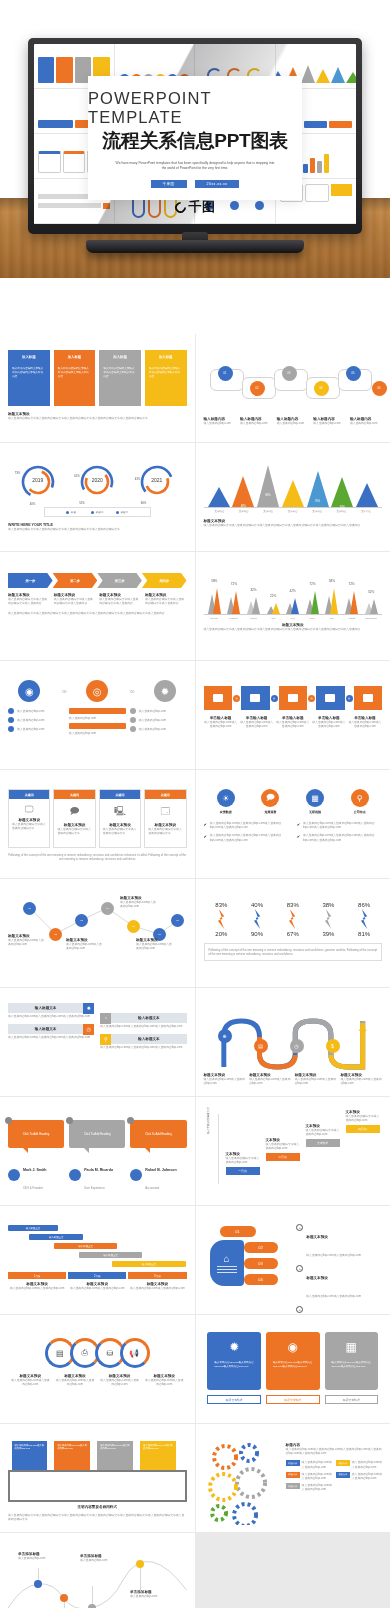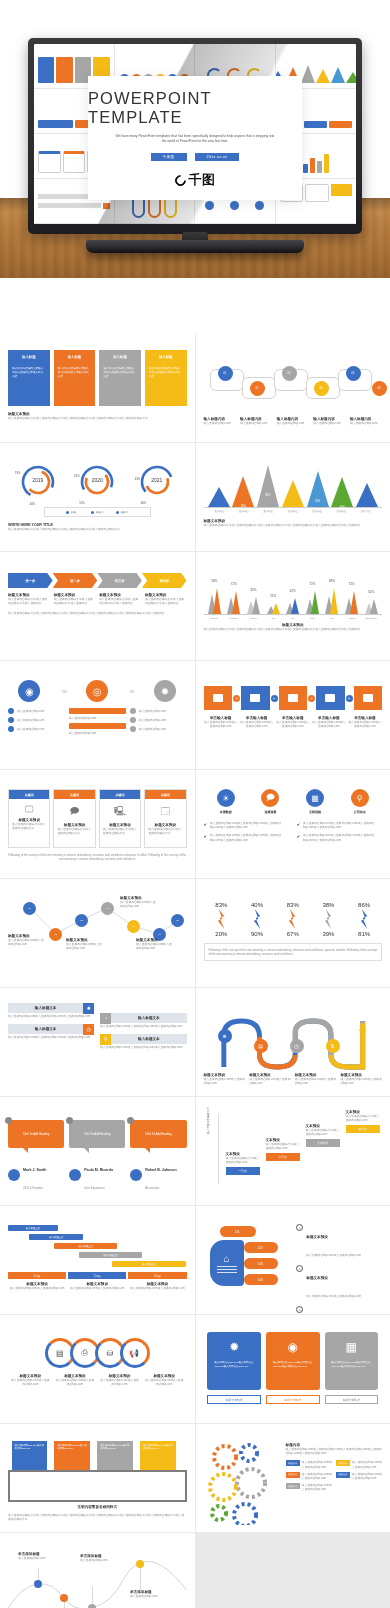--- a/index.html
+++ b/index.html
@@ -420,20 +420,21 @@
               <div style="flex:1;height:12px;" class="fill-yellow"></div>
             </div>
           </div>
         </div>
         <div class="tv-gloss"></div>
       </div>
     </div>
 
     <div class="hero-overlay">
       <div class="hero-en">POWERPOINT TEMPLATE</div>
+      <div class="hero-cn">流程关系信息PPT图表</div>
       <div class="hero-desc">We have many PowerPoint templates that has been specifically designed to help anyone that is stepping into the world of PowerPoint for the very first time.</div>
       <div class="hero-tags">
         <span class="hero-tag">千库图</span>
         <span class="hero-tag">20xx.xx.xx</span>
       </div>
       <div class="hero-logo">
         <span class="hero-logo-mark"></span>
         <span class="hero-logo-txt">千图</span>
       </div>
     </div>

